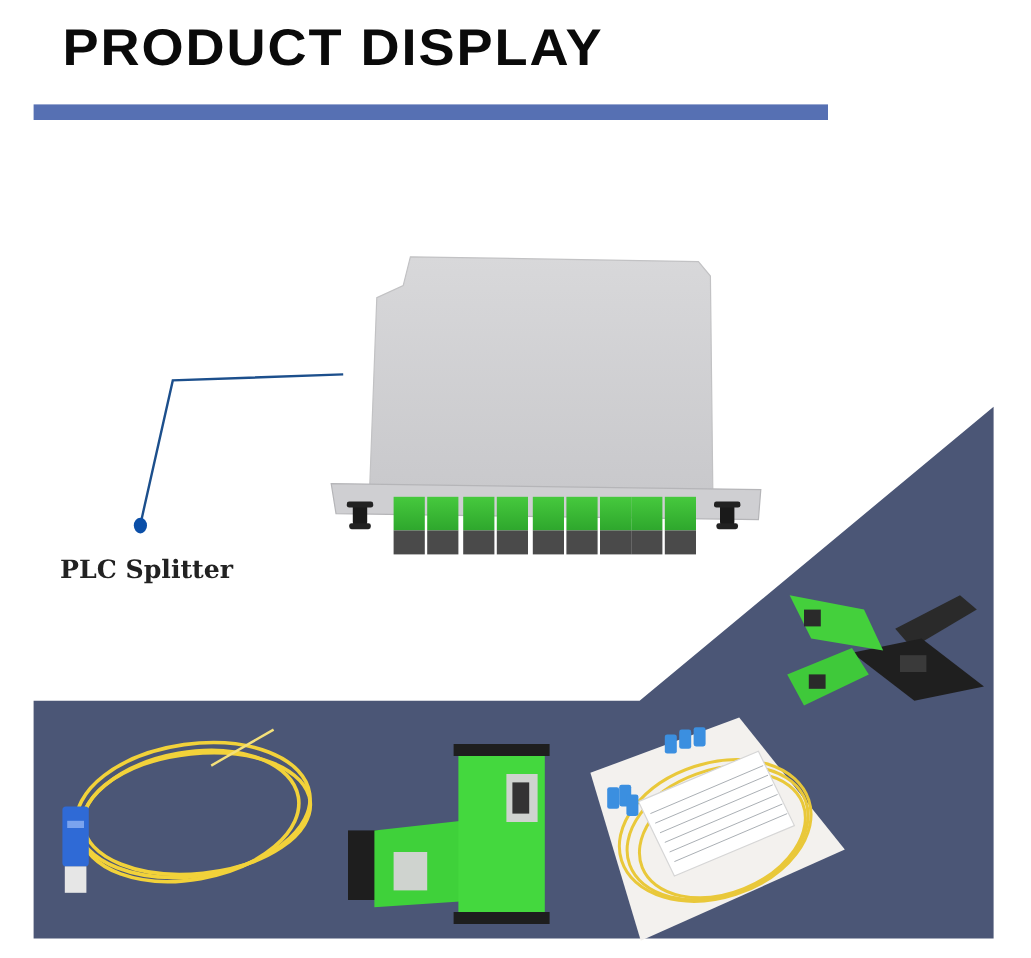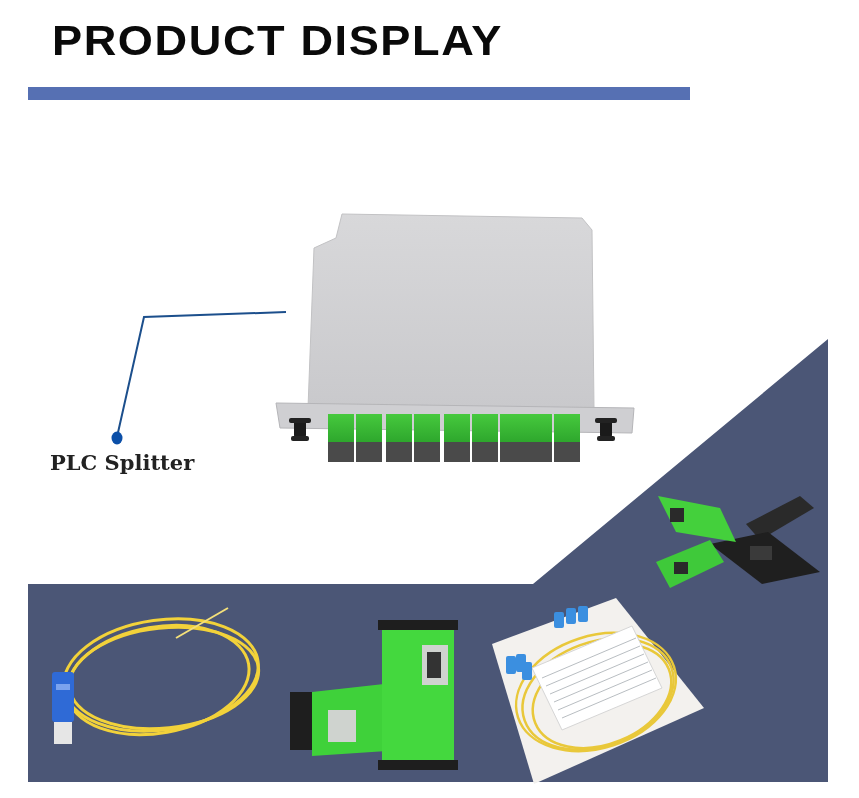--- a/index.html
+++ b/index.html
@@ -6,21 +6,21 @@
   body { width:859px; height:798px; background:#ffffff; position:relative; overflow:hidden; font-family:"Liberation Sans", sans-serif; }
   .abs { position:absolute; }
   #title { left:52px; top:14px; font-family:"Liberation Sans", sans-serif; font-weight:bold; font-size:43px; letter-spacing:1.5px; color:#0a0a0a; transform:scaleX(1.05); transform-origin:left top; line-height:52px; }
   #title-bar { left:28px; top:87px; width:662px; height:13px; background:#5670b3; }
 
   
   #bg-shape { left:0; top:0; width:859px; height:798px; }
 
   
   #callout { left:0; top:0; width:859px; height:798px; }
-  #label { left:50px; top:450px; font-family:"DejaVu Serif", serif; font-weight:bold; font-size:21px; color:#222; }
+  #label { left:50px; top:462px; font-family:"DejaVu Serif", serif; font-weight:bold; font-size:21px; color:#222; }
 
   
   #splitter { left:272px; top:208px; width:366px; height:260px; }
 
   .product { position:absolute; }
 </style>
 </head>
 <body>
 
 <svg id="bg-shape" class="abs" viewBox="0 0 859 798" width="859" height="798">

